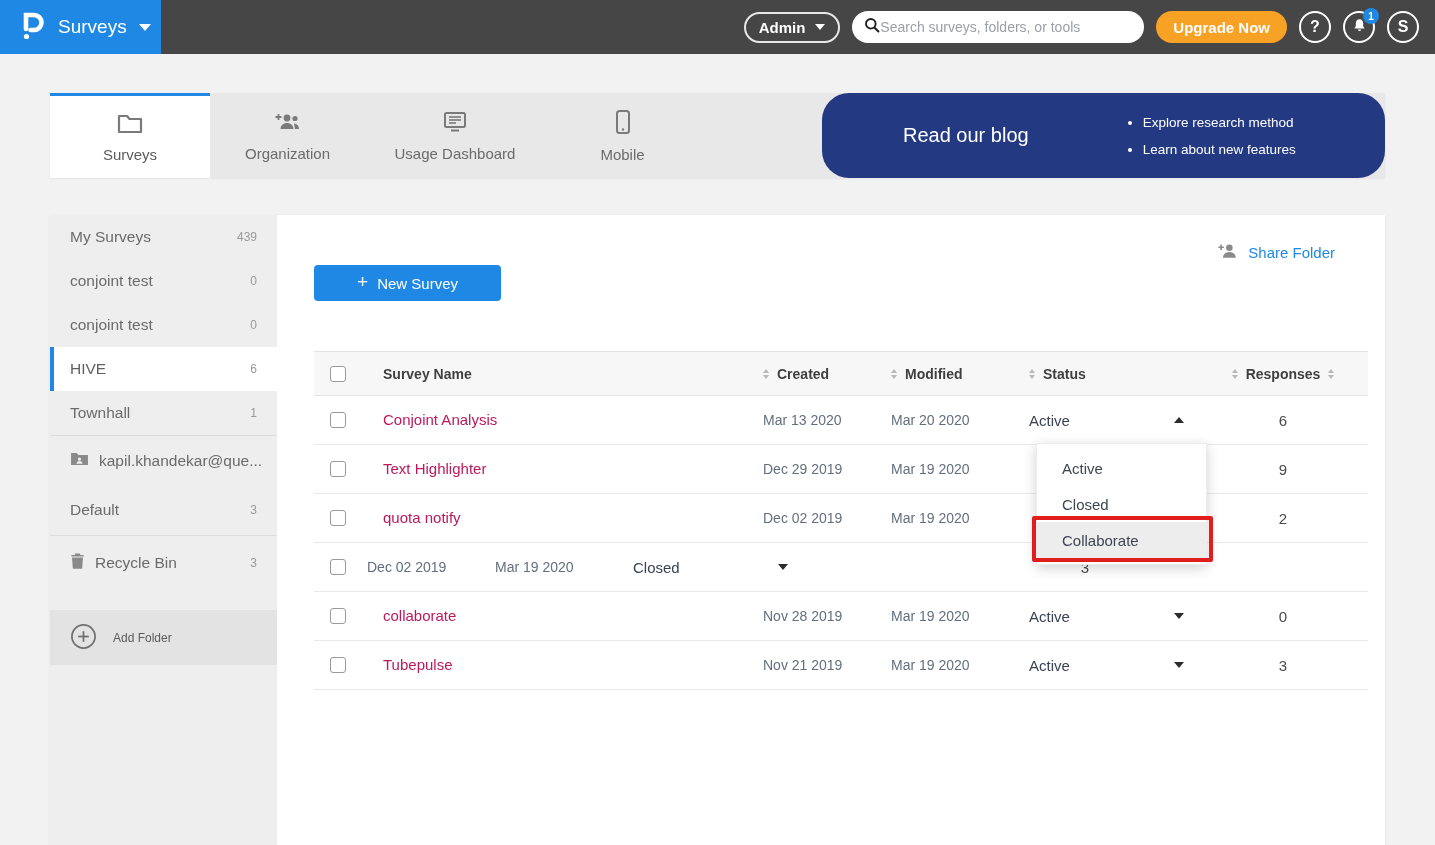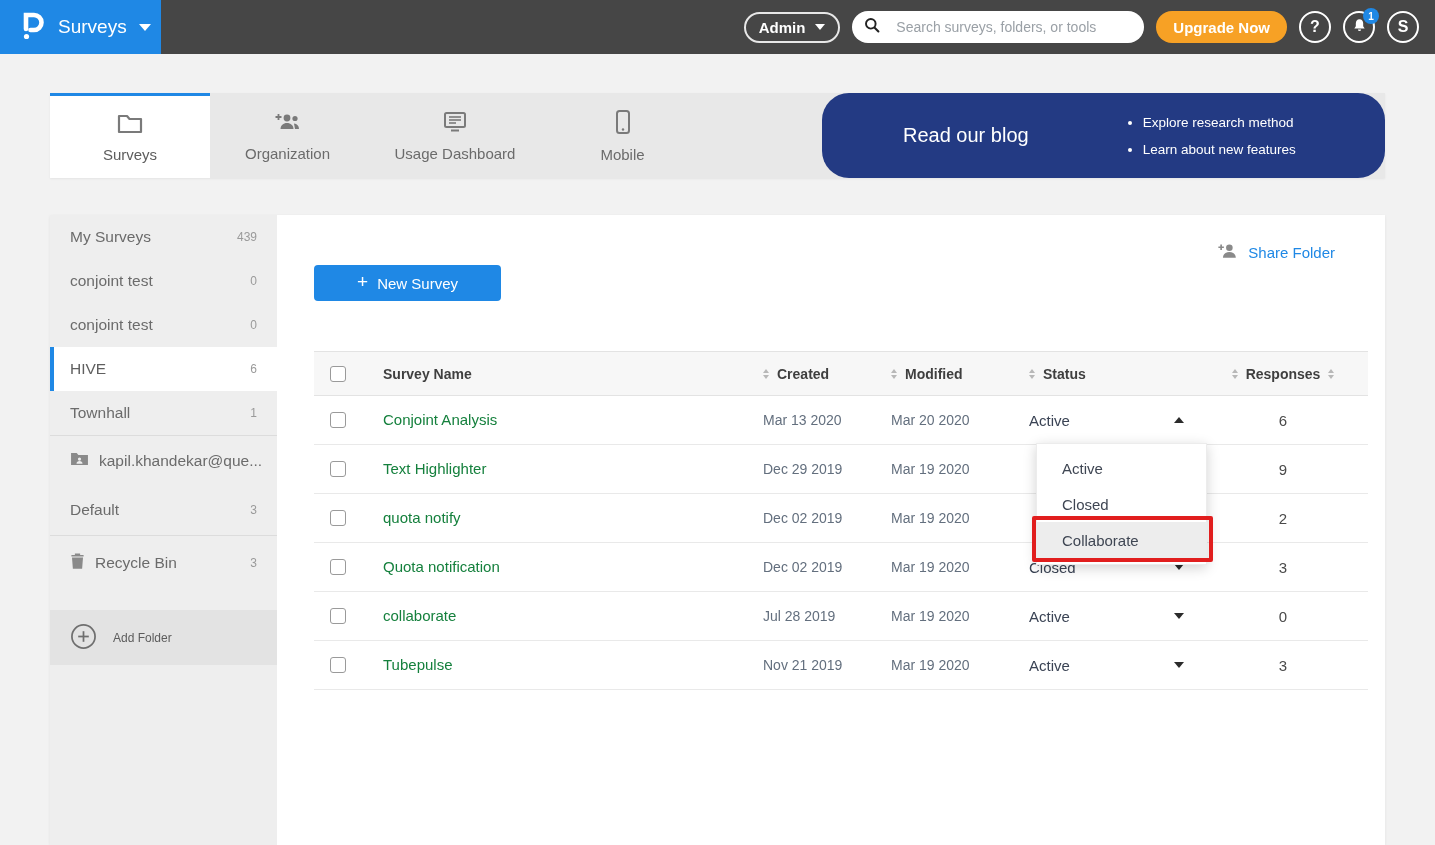--- a/index.html
+++ b/index.html
@@ -20,21 +20,21 @@
   .logo-block .product { color:#fff; font-size:19px; }
   .caret-down-white { width:0; height:0; border-left:6px solid transparent; border-right:6px solid transparent; border-top:7px solid #fff; }
   .nav-right { margin-left:auto; display:flex; align-items:center; gap:12px; padding-right:16px; }
   .admin-pill {
     height:31px; border:2px solid #e8e8e8; border-radius:17px; color:#fff;
     display:flex; align-items:center; gap:10px; padding:0 13px; font-size:15px; font-weight:bold; cursor:pointer; background:transparent;
   }
   .admin-pill .caret-down-white { border-left-width:5px; border-right-width:5px; border-top-width:6px; }
   .search-wrap {
     width:292px; height:32px; background:#fff; border-radius:16px;
-    display:flex; align-items:center; padding:0 12px; gap:16px;
+    display:flex; align-items:center; padding:0 12px; gap:0;
   }
   .search-wrap input {
     border:none; outline:none; flex:1; font-size:14px; color:#444;
     font-family:"Liberation Sans", sans-serif; background:transparent;
   }
   .search-wrap input::placeholder { color:#9aa0a6; }
   .upgrade-btn {
     height:32px; background:#f7a125; border:none; border-radius:16px; color:#fff;
     font-weight:bold; font-size:15px; padding:0 17px; cursor:pointer;
     font-family:"Liberation Sans", sans-serif;
@@ -112,21 +112,21 @@
     display:flex; align-items:center; font-size:14px; font-weight:bold; color:#3f3f3f;
   }
   .t-row { height:49px; border-bottom:1px solid #e9e9e9; display:flex; align-items:center; }
   .c-check { width:53px; display:flex; align-items:center; padding-left:16px; }
   .checkbox { width:16px; height:16px; border:1px solid #9a9a9a; border-radius:3px; background:#fff; cursor:pointer; }
   .c-name { width:396px; padding-left:16px; }
   .c-created { width:128px; display:flex; align-items:center; }
   .c-modified { width:138px; display:flex; align-items:center; }
   .c-status { width:169px; display:flex; align-items:center; }
   .c-resp { flex:1; display:flex; align-items:center; justify-content:center; }
-  .survey-link { color:#15803d; font-size:15px; text-decoration:none; cursor:pointer; }
+  .survey-link { color:#be185d; font-size:15px; text-decoration:none; cursor:pointer; }
   .date-text { color:#636f7e; font-size:14px; }
   .status-text { color:#3a4354; font-size:15px; }
   .resp-text { color:#4a4a4a; font-size:15px; }
   .sort { display:inline-flex; flex-direction:column; gap:2px; margin-right:8px; }
   .sort b { display:block; width:0; height:0; border-left:3.5px solid transparent; border-right:3.5px solid transparent; }
   .sort b.u { border-bottom:4px solid #b8b8b8; }
   .sort b.d { border-top:4px solid #b8b8b8; }
   .sort.after { margin-right:0; margin-left:8px; }
   .row-caret { margin-left:auto; margin-right:14px; cursor:pointer; width:0; height:0;
     border-left:5px solid transparent; border-right:5px solid transparent; }
@@ -418,21 +418,20 @@
           </div>
         <div class="c-resp">
             <span class="resp-text">2</span>
           </div>
       </div>
 
       <div class="t-row">
         <div class="c-check">
             <span class="checkbox"></span>
           </div>
-        <div class="c-name"><a class="survey-link">Quota notification</a></div>
         <div class="c-created">
             <span class="date-text">Dec 02 2019</span>
           </div>
         <div class="c-modified">
             <span class="date-text">Mar 19 2020</span>
           </div>
         <div class="c-status">
           <span class="status-text">Closed</span>
           <span class="row-caret down"></span>
         </div>
@@ -440,21 +439,21 @@
             <span class="resp-text">3</span>
           </div>
       </div>
 
       <div class="t-row">
         <div class="c-check">
             <span class="checkbox"></span>
           </div>
         <div class="c-name"><a class="survey-link">collaborate</a></div>
         <div class="c-created">
-            <span class="date-text">Jul 28 2019</span>
+            <span class="date-text">Nov 28 2019</span>
           </div>
         <div class="c-modified">
             <span class="date-text">Mar 19 2020</span>
           </div>
         <div class="c-status">
           <span class="status-text">Active</span>
           <span class="row-caret down"></span>
         </div>
         <div class="c-resp">
             <span class="resp-text">0</span>

